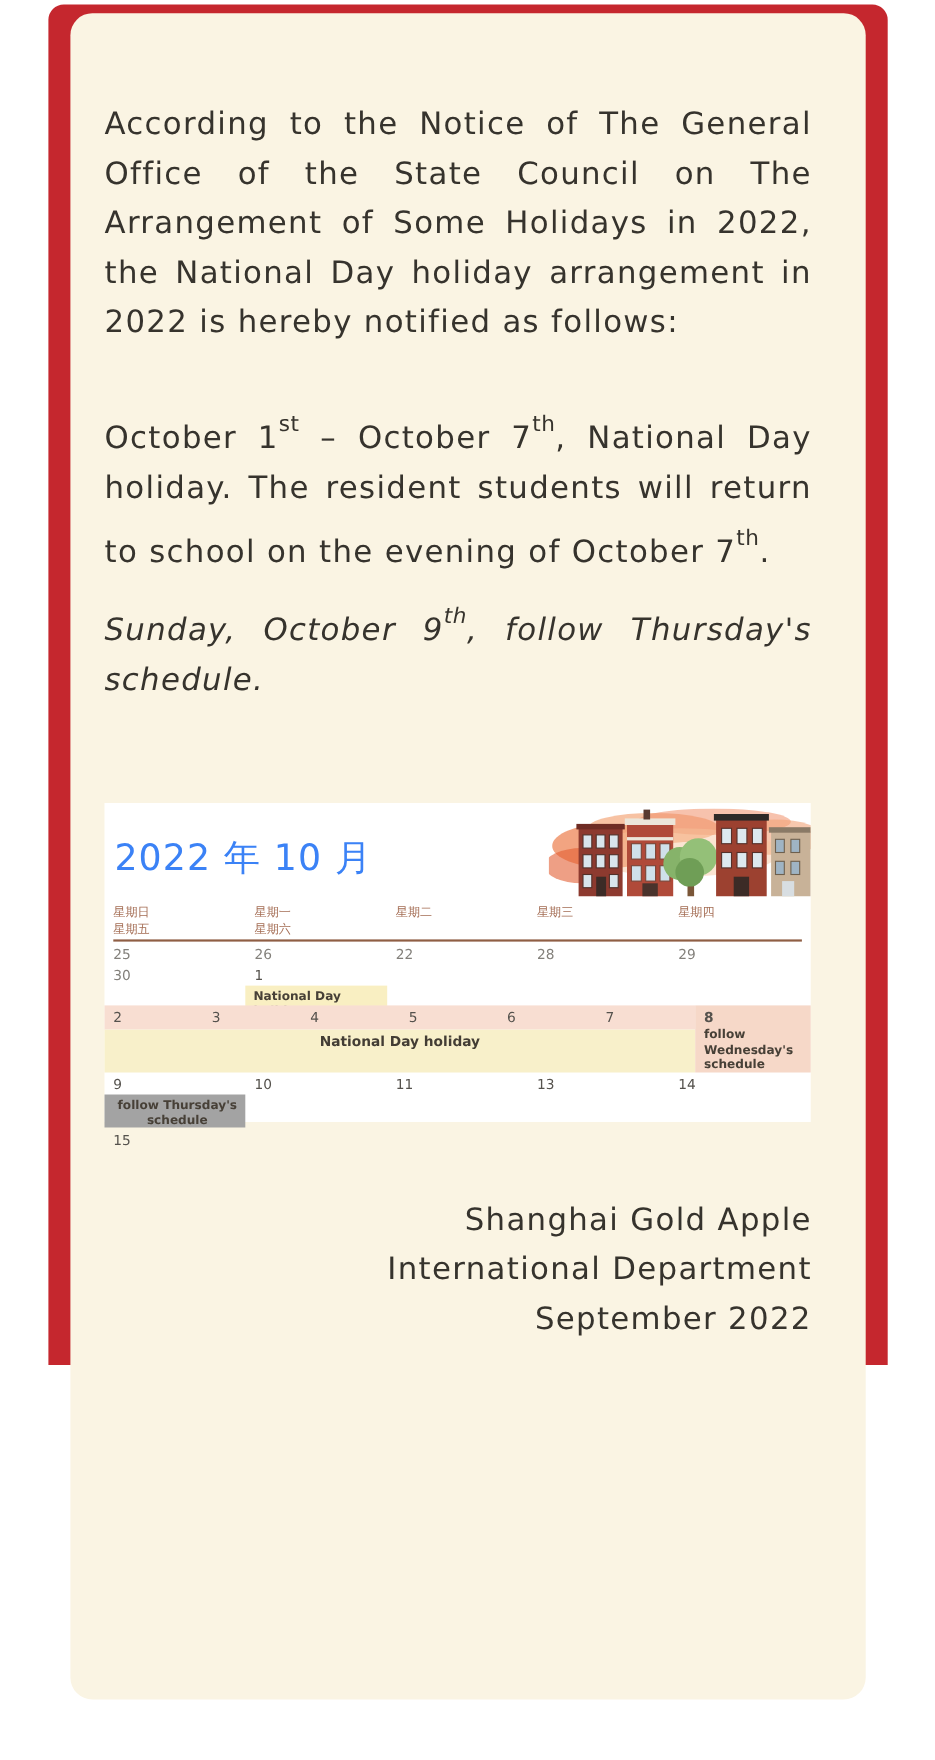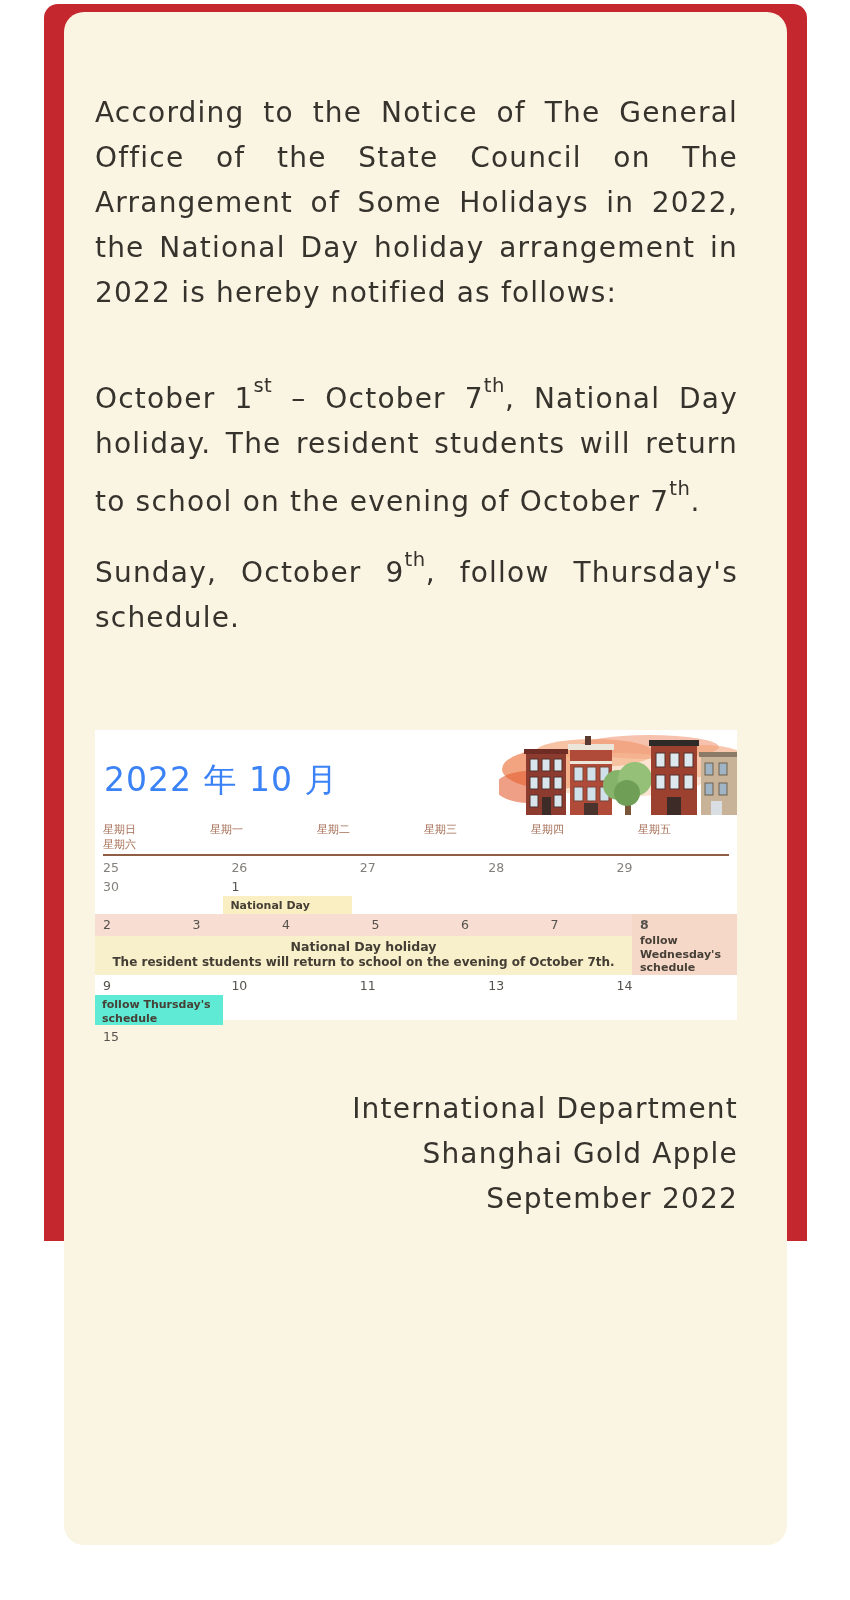--- a/index.html
+++ b/index.html
@@ -25,34 +25,34 @@
     margin:0;
     font-size:28px;line-height:45px;letter-spacing:1.2px;
     color:#36332d;text-align:justify;
   }
   .para sup{
     font-size:0.7em;vertical-align:0.8em;letter-spacing:0.5px;
   }
   .p1{padding-top:78px;}
   .p2{margin-top:48px;}
   .p3{margin-top:20px;}
-  .p4{margin-top:14px;}
+  .p4{margin-top:14px;font-style:italic;}
   
   .calendar{
     margin-top:90px;background:#ffffff;width:642px;height:290px;
     position:relative;letter-spacing:0;
   }
   .cal-header{position:relative;height:90px;}
   .cal-title{
     position:absolute;left:9px;top:28px;
     font-size:33px;color:#3b82f6;letter-spacing:1px;
   }
   .cal-art{position:absolute;right:0;top:5px;}
   .weekday-row{
-    display:grid;grid-template-columns:repeat(6,1fr);
+    display:grid;grid-template-columns:repeat(5,1fr);
     margin:2px 0 0 0;
   }
   .weekday{
     font-size:11px;color:#a56e55;padding-left:8px;line-height:15px;
   }
   .cal-rule{margin:2px 8px 0 8px;border-bottom:2px solid #8f5e44;}
   .row{display:grid;grid-template-columns:repeat(5,1fr);}
   .row.w2{grid-template-columns:6fr 1fr;}
   .date{
     font-size:12.5px;color:#55524d;padding:5px 0 0 8px;line-height:14px;
@@ -80,21 +80,21 @@
   .banner-line1{font-size:12.5px;line-height:16px;}
   .banner-line2{font-size:12px;line-height:15px;}
   .w2-sat{
     background:#f6d8c8;
     font-size:11px;font-weight:bold;color:#474037;line-height:13.5px;
   }
   .w2-sat .date{padding-top:4px;}
   .w2-sat .sat-note{padding:2px 16px 0 8px;}
   .w3{height:57px;}
   .w3 .daycol{display:flex;flex-direction:column;}
-  .note-box.pink{background:#5eead4;}
+  .note-box.pink{background:#a3a3a3;text-align:center;}
   
   .signature{
     margin-top:66px;text-align:right;
     font-size:28px;line-height:45px;letter-spacing:1.2px;color:#36332d;
   }
 </style>
 </head>
 <body>
 
 <div class="red-frame">
@@ -184,21 +184,21 @@
           <div class="weekday">星期三</div>
           <div class="weekday">星期四</div>
           <div class="weekday">星期五</div>
           <div class="weekday">星期六</div>
         </div>
         <div class="cal-rule"></div>
 
         <div class="row w1">
           <div class="date muted">25</div>
           <div class="date muted">26</div>
-          <div class="date muted">27</div>
+          <div class="date muted">22</div>
           <div class="date muted">28</div>
           <div class="date muted">29</div>
           <div class="date muted">30</div>
           <div class="daycol">
             <div class="date">1</div>
             <div class="note-box">National Day holiday</div>
           </div>
         </div>
 
         <div class="row w2">
@@ -206,21 +206,20 @@
             <div class="w2-dates">
               <div class="date">2</div>
               <div class="date">3</div>
               <div class="date">4</div>
               <div class="date">5</div>
               <div class="date">6</div>
               <div class="date">7</div>
             </div>
             <div class="banner">
               <div class="banner-line1">National Day holiday</div>
-              <div class="banner-line2">The resident students will return to school on the evening of October 7th.</div>
             </div>
           </div>
           <div class="w2-sat">
             <div class="date">8</div>
             <div class="sat-note">follow Wednesday's schedule</div>
           </div>
         </div>
 
         <div class="row w3">
           <div class="daycol">
@@ -229,20 +228,20 @@
           </div>
           <div class="date">10</div>
           <div class="date">11</div>
           <div class="date">13</div>
           <div class="date">14</div>
           <div class="date">15</div>
         </div>
       </div>
 
       <div class="signature">
+        <div>Shanghai Gold Apple</div>
         <div>International Department</div>
-        <div>Shanghai Gold Apple</div>
         <div>September 2022</div>
       </div>
 
     </div>
   </div>
 </div>
 
 </body></html>

